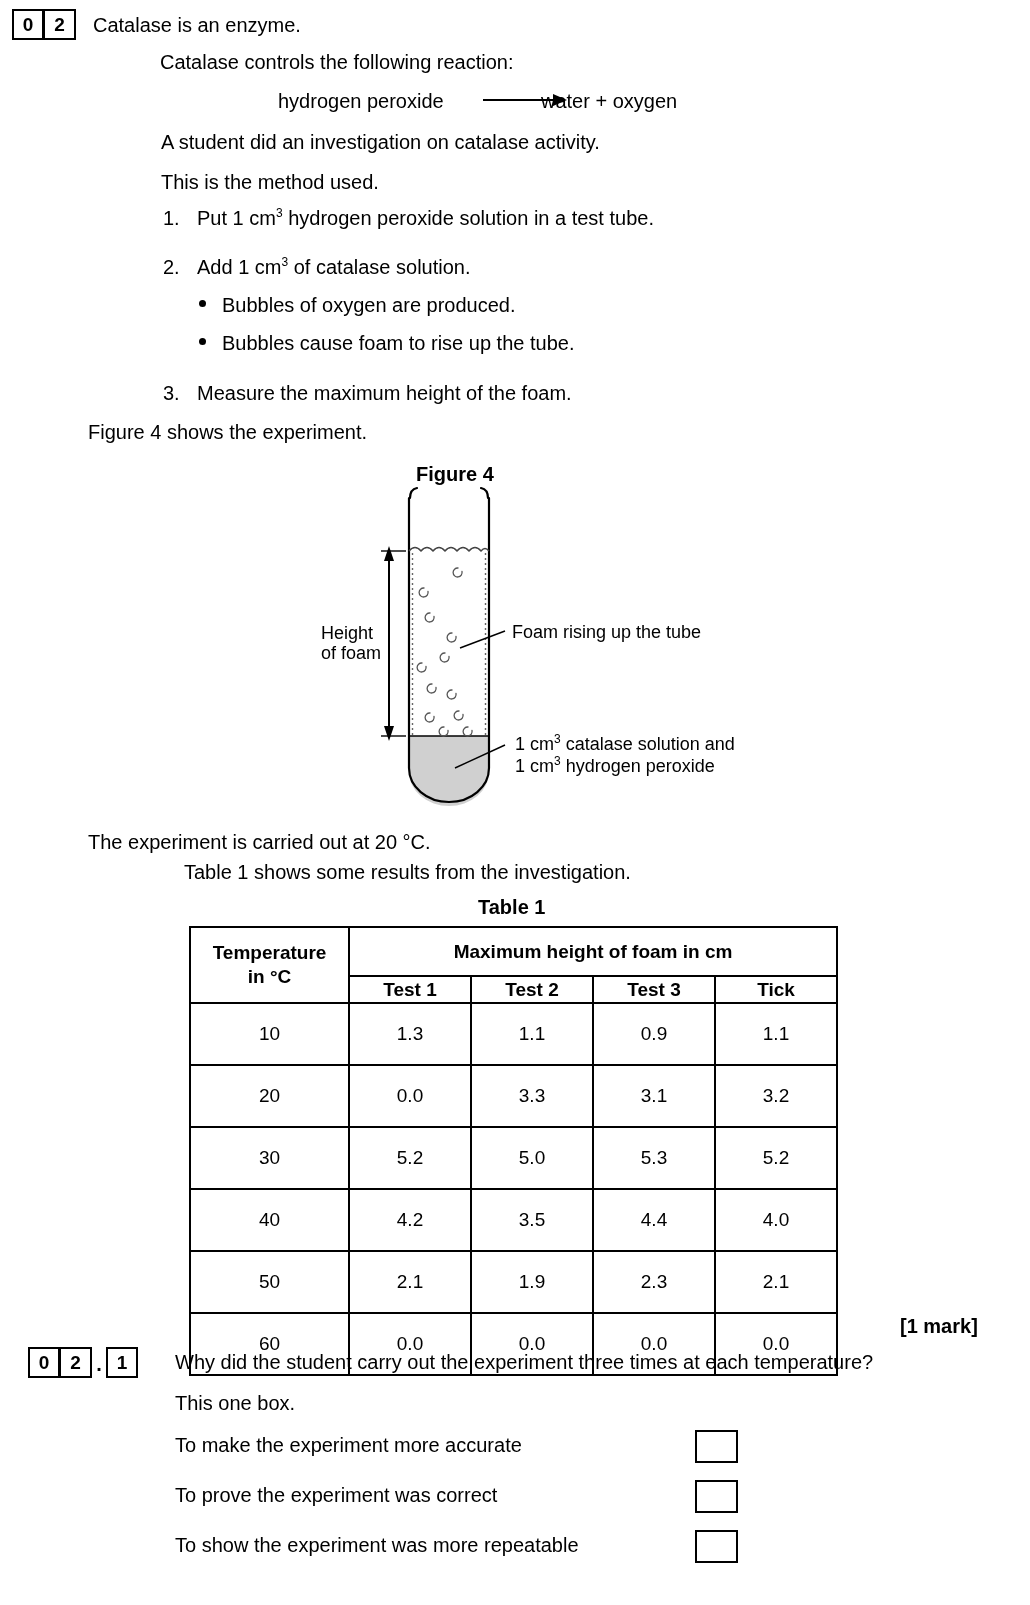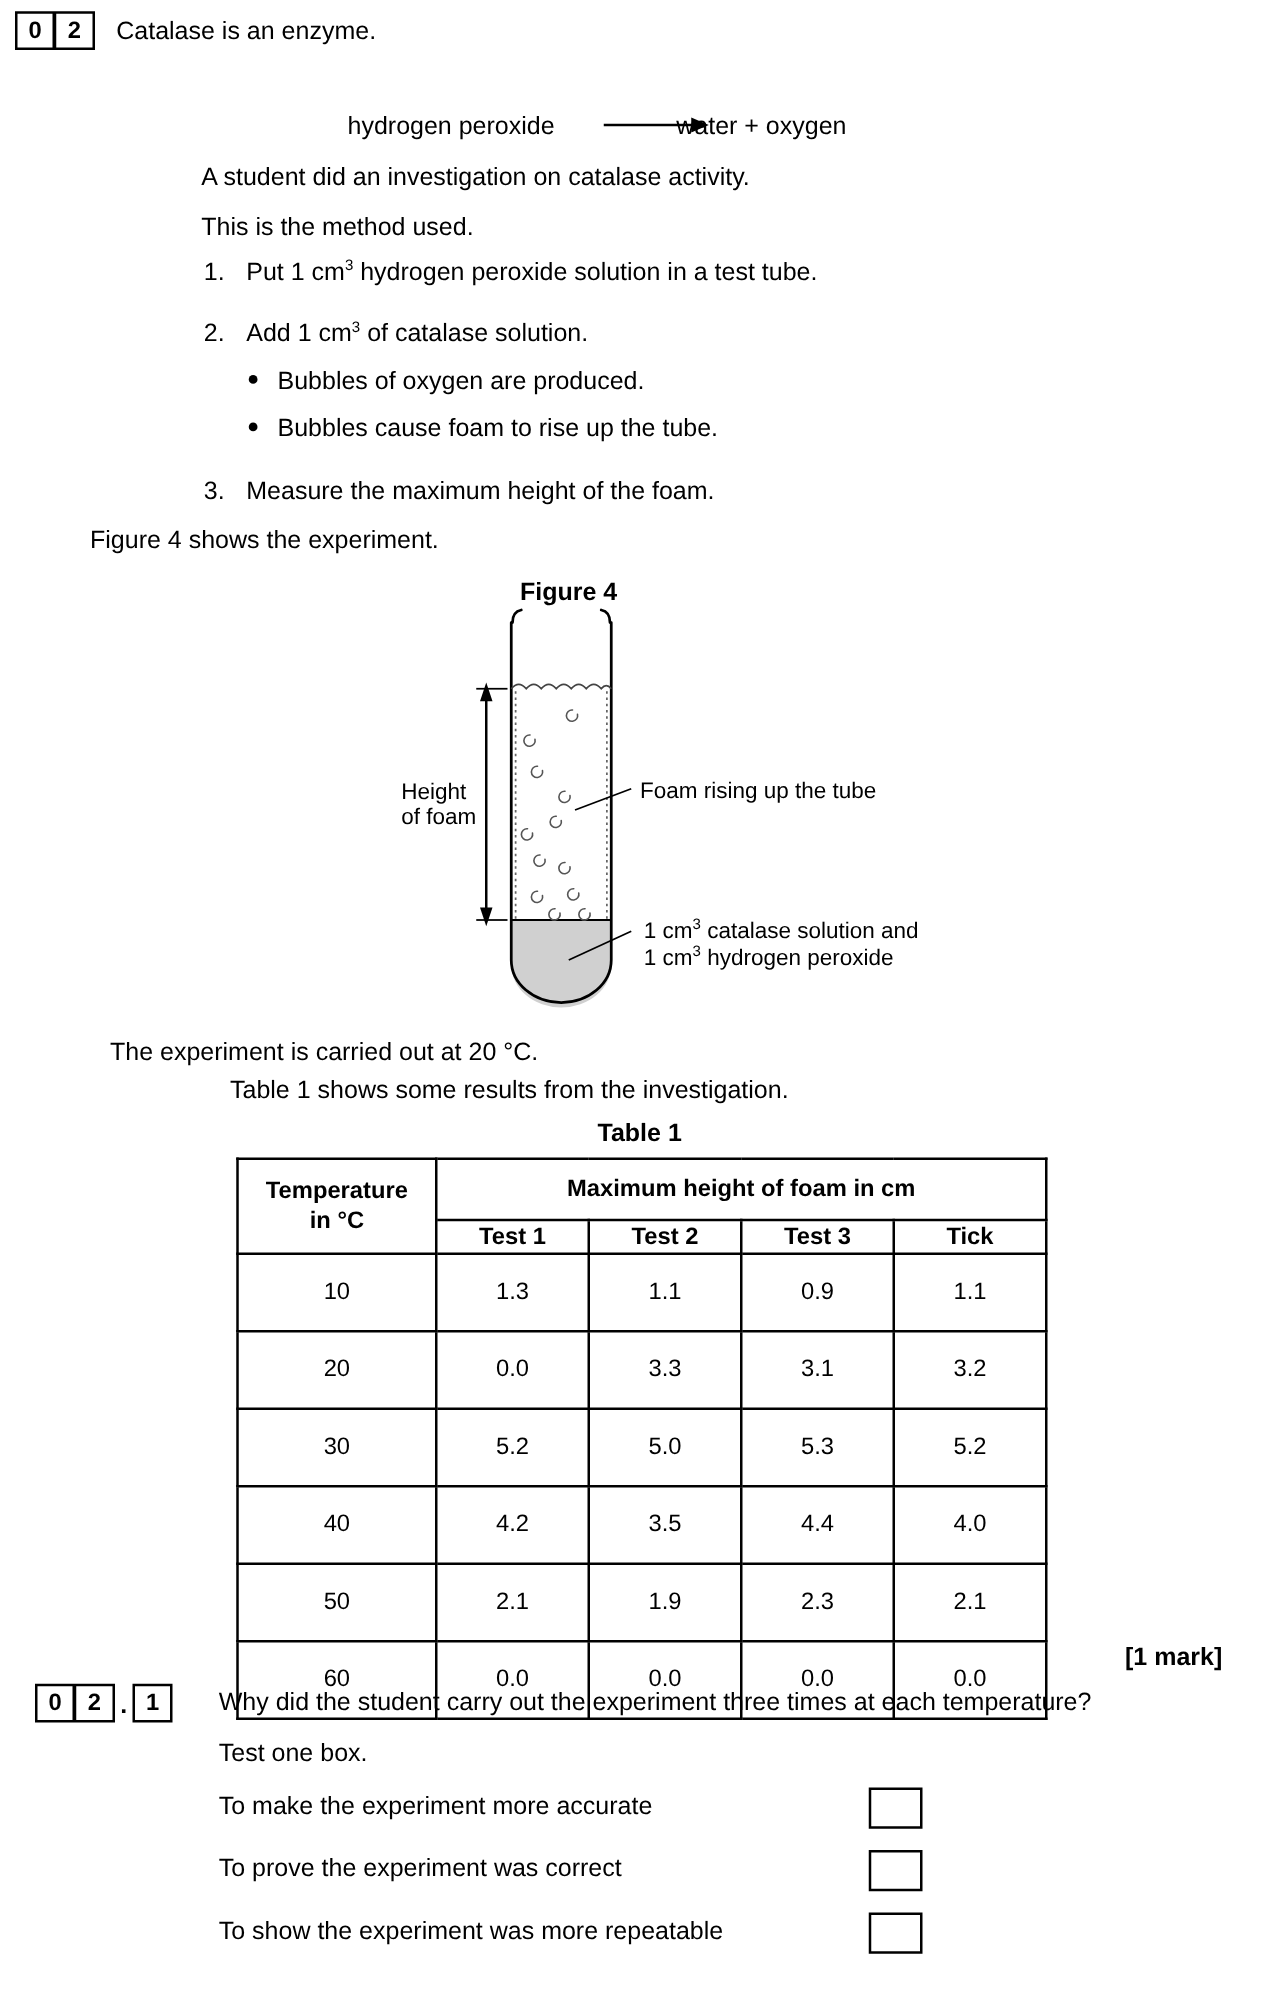--- a/index.html
+++ b/index.html
@@ -139,20 +139,21 @@
 
 <div id="page">
 
   <div class="qnum" style="left:12px; top:9px;">
     <div class="cell">0</div>
     <div class="cell">2</div>
   </div>
 
   <div class="t" style="left:93px; top:13px;">Catalase is an enzyme.</div>
 
+  <div class="t" style="left:160px; top:50px;">Catalase controls the following reaction:</div>
 
   <div class="t" style="left:278px; top:89px;">hydrogen peroxide</div>
   <div class="arrow-wrap" style="left:483px; top:93px;">
     <div class="shaft"></div>
       <div class="head"></div>
   </div>
   <div class="t" style="left:541px; top:89px;">water  +  oxygen</div>
 
   <div class="t" style="left:161px; top:130px;">A student did an investigation on catalase activity.</div>
   <div class="t" style="left:161px; top:170px;">This is the method used.</div>
@@ -165,21 +166,21 @@
 
   <div class="bullet-dot" style="left:199px; top:300px;"></div>
   <div class="t" style="left:222px; top:293px;">Bubbles of oxygen are produced.</div>
 
   <div class="bullet-dot" style="left:199px; top:338px;"></div>
   <div class="t" style="left:222px; top:331px;">Bubbles cause foam to rise up the tube.</div>
 
   <div class="t" style="left:163px; top:381px;">3.</div>
   <div class="t" style="left:197px; top:381px;">Measure the maximum height of the foam.</div>
 
-  <div class="t" style="left:72px; top:420px;text-align:right;"><span class="b">Figure 4</span><span> shows the experiment.</span></div>
+  <div class="t" style="left:88px; top:420px;text-align:right;"><span class="b">Figure 4</span><span> shows the experiment.</span></div>
 
   <div class="t b" style="left:416px; top:462px;">Figure 4</div>
 
   <svg id="figure" viewBox="0 0 1030 1605">
 
     <rect x="409" y="548" width="80" height="188" fill="#ffffff"></rect>
 
     <path d="M409 736 L489 736 L489 772 A40 34 0 0 1 409 772 Z" fill="#d0d0d0" stroke="none"></path>
     <rect x="409" y="736" width="80" height="40" fill="#d0d0d0" stroke="none"></rect>
 
@@ -307,21 +308,21 @@
   <div class="qnum" style="left:28px; top:1347px;">
     <div class="cell">0</div>
     <div class="cell">2</div>
     <div class="dot">.</div>
     <div class="cell">1</div>
   </div>
 
   <div class="t" style="left:175px; top:1350px;">Why did the student carry out the experiment three times at each temperature?</div>
   <div class="t b" style="left:900px; top:1314px;">[1 mark]</div>
 
-  <div class="t" style="left:175px; top:1391px;"><span>Test </span><span class="b">one</span><span> box.</span></div>
+  <div class="t" style="left:175px; top:1391px;"><span>This </span><span class="b">one</span><span> box.</span></div>
 
   <div class="t" style="left:175px; top:1433px;">To make the experiment more accurate</div>
   <div class="tickbox" style="left:695px; top:1430px;"></div>
 
   <div class="t" style="left:175px; top:1483px;">To prove the experiment was correct</div>
   <div class="tickbox" style="left:695px; top:1480px;"></div>
 
   <div class="t" style="left:175px; top:1533px;">To show the experiment was more repeatable</div>
   <div class="tickbox" style="left:695px; top:1530px;"></div>
 

